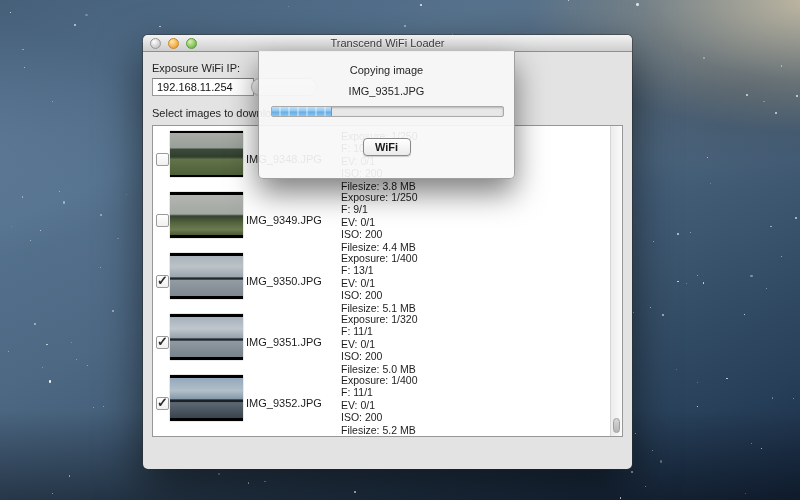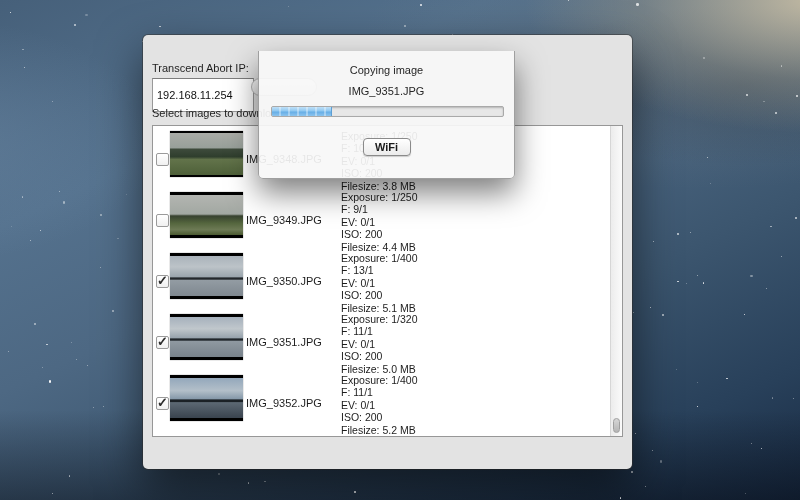--- a/index.html
+++ b/index.html
@@ -32,21 +32,21 @@
   .lights { position:absolute; left:7px; top:3px; display:flex; gap:7px; }
   .light { width:11px; height:11px; border-radius:50%; }
   .light.close { background:radial-gradient(circle at 35% 30%, #ffffff, #c9c9c9 70%); border:1px solid #979797; }
   .light.min   { background:radial-gradient(circle at 35% 30%, #ffe9a8, #f0a33c 75%); border:1px solid #c3872c; }
   .light.zoom  { background:radial-gradient(circle at 35% 30%, #d9f0b2, #76b94d 75%); border:1px solid #5d9a38; }
 
   .field-label { position:absolute; font-size:11px; color:#1f1f1f; }
   .ip-label { left:9px; top:27px; }
   .ip-field { position:absolute; left:9px; top:43px; width:102px; height:18px;
     background:#fff; border:1px solid #999; border-top-color:#7d7d7d;
-    font-size:11px; color:#111; padding:16px 4px; font-family:"Liberation Sans", sans-serif; }
+    font-size:11px; color:#111; padding:0 4px; font-family:"Liberation Sans", sans-serif; }
   .refresh-ghost { position:absolute; left:108px; top:43px; width:66px; height:18px;
     border-radius:9px; background:linear-gradient(#fcfcfc,#e7e7e7); border:1px solid #b6b6b6; }
   .select-label { left:9px; top:72px; }
 
   
   .list { position:absolute; left:9px; top:90px; width:471px; height:312px;
     background:#fff; border:1px solid #979797; overflow:hidden; }
   .rows { position:absolute; left:0; top:3px; right:12px; }
   .row { position:relative; height:61px; }
   .cb { position:absolute; left:3px; top:24px; width:13px; height:13px;
@@ -283,22 +283,30 @@
       <span class="star" style="left: 326.6px; top: 305.2px; width: 1.5px; height: 1.5px; opacity: 0.37;"></span>
       <span class="star" style="left: 287.7px; top: 6.3px; width: 1px; height: 1px; opacity: 0.31;"></span>
       <span class="star" style="left: 744.7px; top: 492.8px; width: 1px; height: 1px; opacity: 0.33;"></span>
       <span class="star" style="left: 112.2px; top: 310.4px; width: 1.5px; height: 1.5px; opacity: 0.51;"></span>
       <span class="star" style="left: 10.6px; top: 226.4px; width: 1px; height: 1px; opacity: 0.25;"></span>
       <span class="star" style="left: 195.9px; top: 121.5px; width: 1px; height: 1px; opacity: 0.37;"></span>
     </div>
 </div>
 
 <div class="window">
-
-  <span class="field-label ip-label">Transcend Abort IP:</span>
+  <div class="titlebar">
+    <div class="lights">
+      <span class="light close"></span>
+      <span class="light min"></span>
+      <span class="light zoom"></span>
+    </div>
+    <span class="title">Transcend WiFi Loader</span>
+  </div>
+
+  <span class="field-label ip-label">Exposure WiFi IP:</span>
   <input class="ip-field" value="192.168.11.254" style="">
   <span class="refresh-ghost"></span>
   <span class="field-label select-label">Select images to download:</span>
 
   <div class="list">
     <div class="rows">
         <div class="row">
           <span class="cb"></span>
           <span class="thumb t-forest"></span>
           <span class="fname">IMG_9348.JPG</span>

